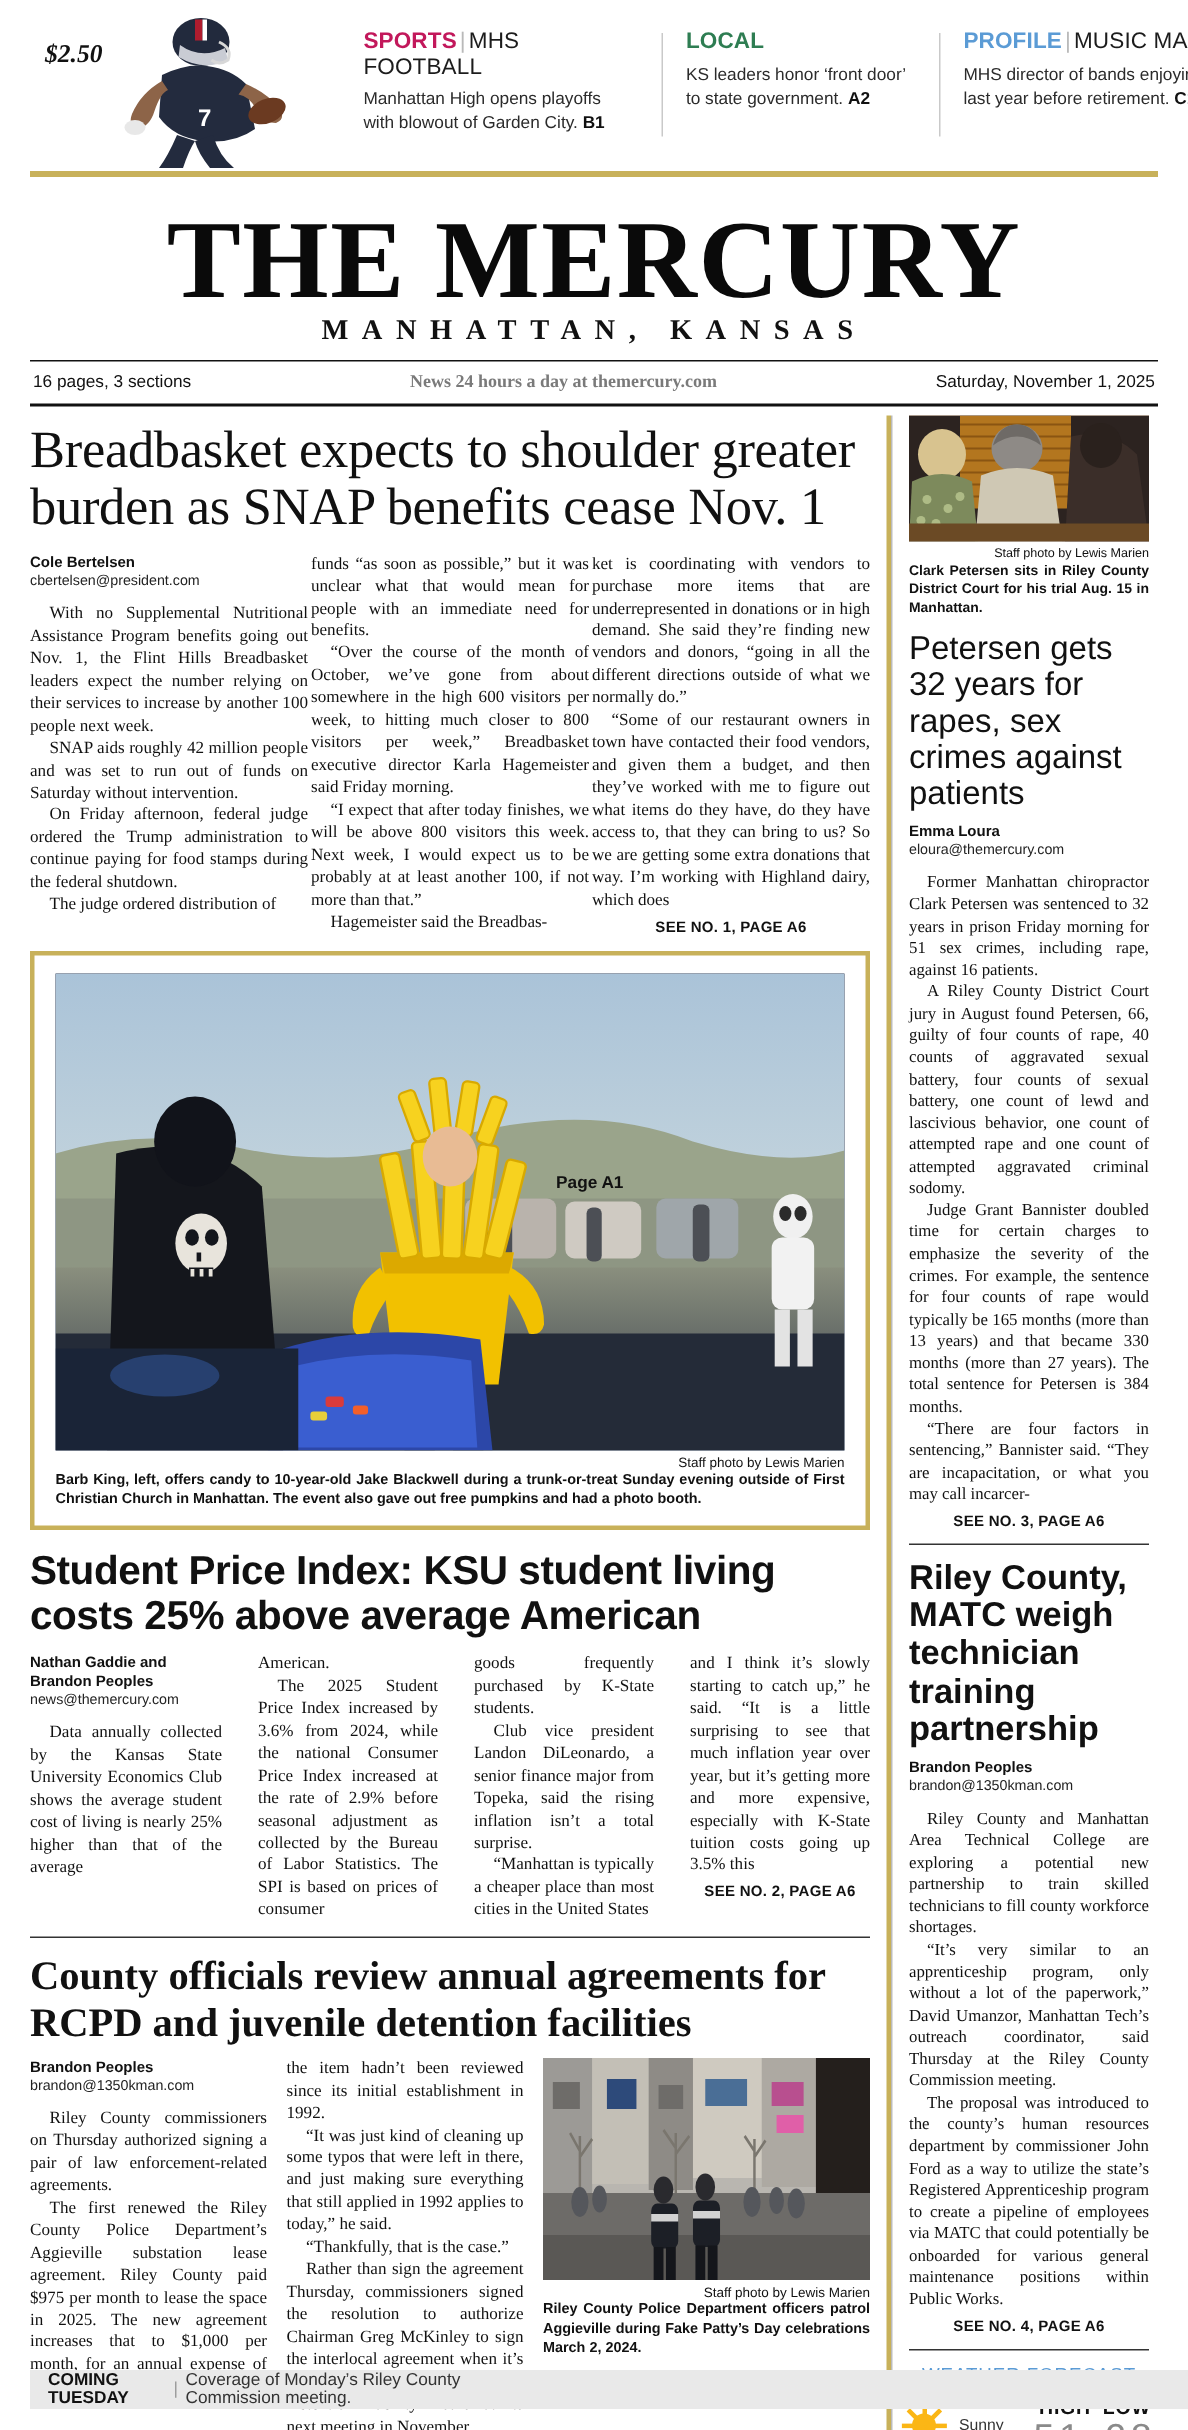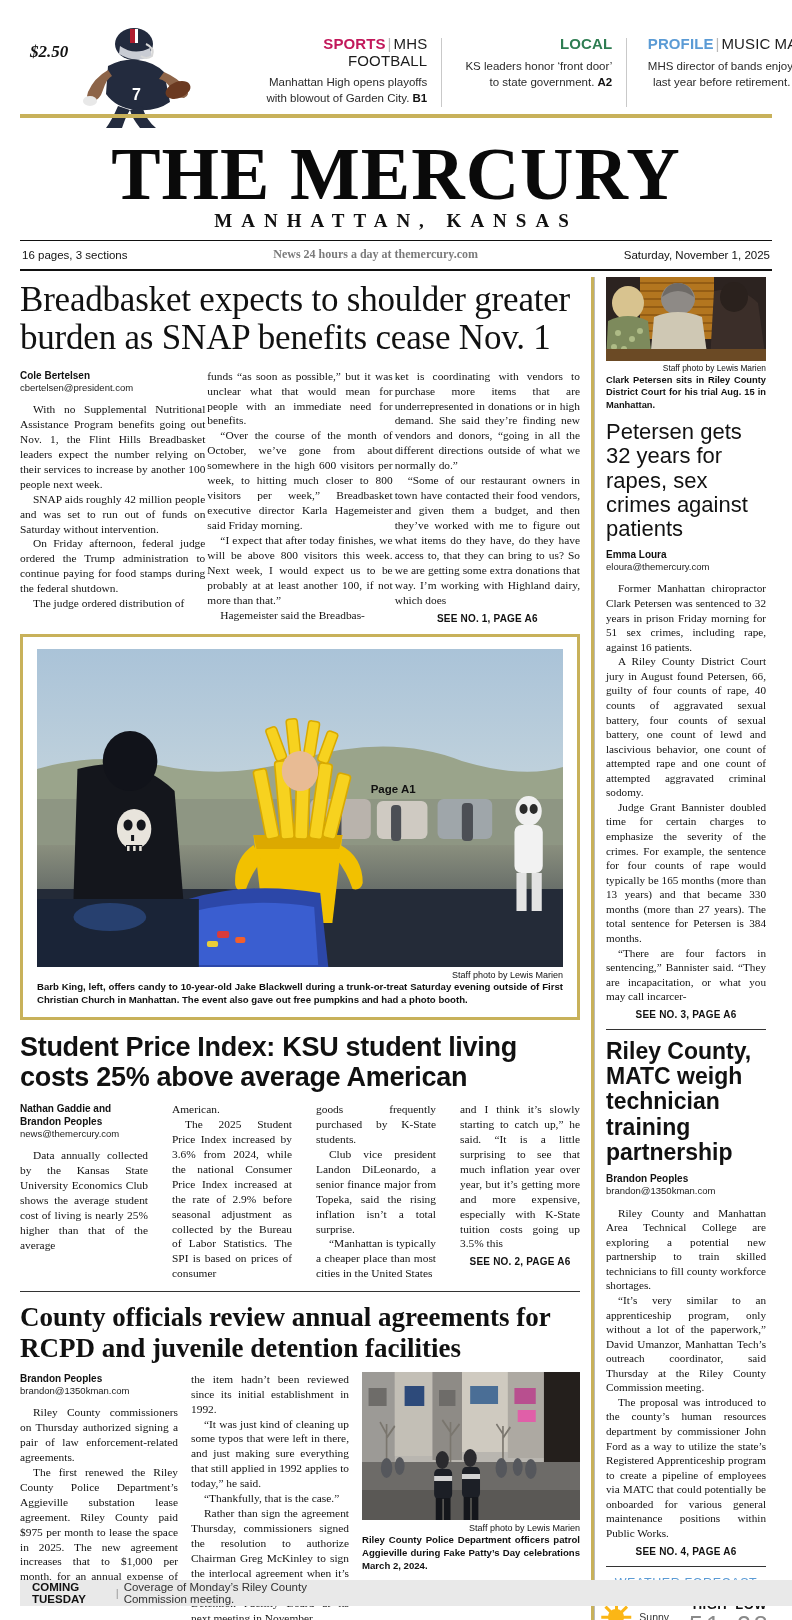--- a/index.html
+++ b/index.html
@@ -8,21 +8,21 @@
     width:792px; height:1620px;
     background:#ffffff;
     font-family:"Liberation Serif", serif;
     color:#111;
     overflow:hidden;
     position:relative;
   }
   .page { width:792px; height:1620px; position:relative; padding:0 20px; }
 
   
-  .teaser-strip { display:flex; align-items:flex-start; height:112px; position:relative; padding-top:24px;text-align:right; }
+  .teaser-strip { display:flex; align-items:flex-start; height:112px; position:relative; padding-top:8px; }
   .price { font-family:"Liberation Serif", serif; font-style:italic; font-weight:bold; font-size:17px; padding:18px 6px 0 10px; white-space:nowrap; }
   .player-photo { width:140px; height:104px; position:relative; overflow:hidden; flex:0 0 140px; }
 
   .teaser-cols { display:flex; flex:1; padding-left:12px; padding-top:12px; }
   .teaser { padding:0 14px 6px 16px; position:relative; }
   .teaser + .teaser::before { content:""; position:absolute; left:0; top:2px; bottom:6px; width:1px; background:#c9c9c9; }
   .teaser-kicker { font-family:"Liberation Sans", sans-serif; font-size:15px; font-weight:bold; letter-spacing:.1px; margin-bottom:5px; line-height:1.1; }
   .teaser-kicker .sep { color:#b9b9b9; font-weight:normal; padding:0 2px; }
   .teaser-kicker .sub { color:#1c1c1c; font-weight:normal; }
   .teaser-text { font-family:"Liberation Sans", sans-serif; font-size:11.5px; line-height:1.42; color:#2b2b2b; }
@@ -347,21 +347,21 @@
             <ellipse cx="72" cy="268" rx="36" ry="14" fill="#27406f"></ellipse>
 
             <g>
               <rect x="178" y="282" width="12" height="7" rx="2" fill="#d93b3b"></rect>
               <rect x="196" y="288" width="10" height="6" rx="2" fill="#f25f2a"></rect>
               <rect x="168" y="292" width="11" height="6" rx="2" fill="#e8ce3a"></rect>
             </g>
           </svg>
         </div>
         <div class="cp-credit">Staff photo by Lewis Marien</div>
-        <div class="cp-caption">Barb King, left, offers candy to 10-year-old Jake Blackwell during a trunk-or-treat Saturday evening outside of First Christian Church in Manhattan. The event also gave out free pumpkins and had a photo booth.</div>
+        <div class="cp-caption">Barb King, left, offers candy to 10-year-old Jake Blackwell during a trunk-or-treat Sunday evening outside of First Christian Church in Manhattan. The event also gave out free pumpkins and had a photo booth.</div>
       </div>
 
       <div class="spi">
         <h2 class="spi-head">Student Price Index: KSU student living costs 25% above average American</h2>
         <div style="display:flex; gap:24px;">
           <div style="width:128px;flex:0 0 128px">
             <div class="byline">
               <div>Nathan Gaddie and Brandon Peoples</div>
               <div class="email">news@themercury.com</div>
             </div>

